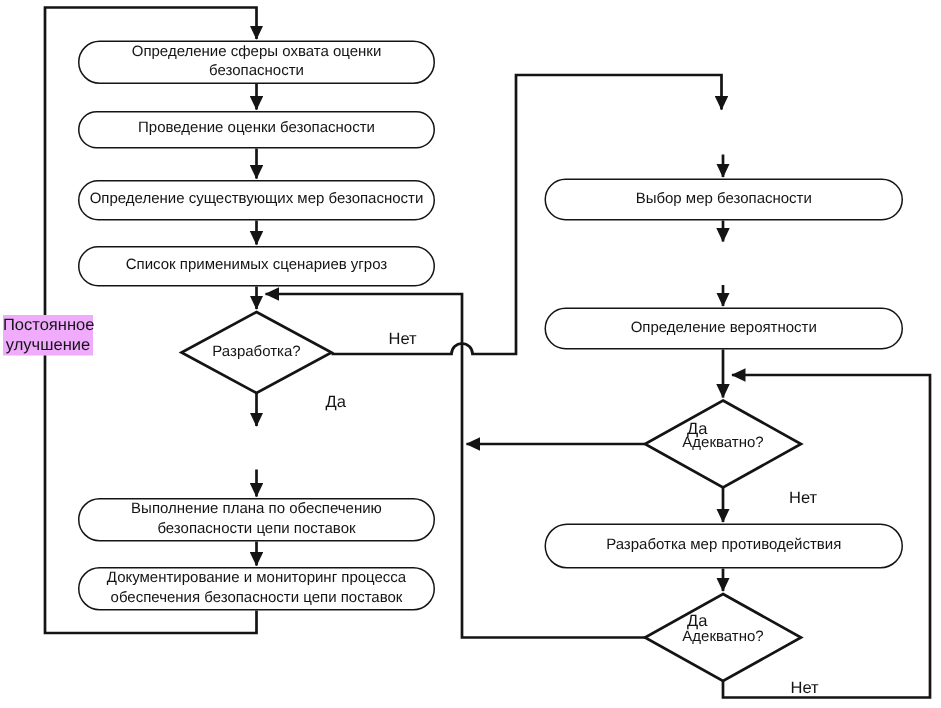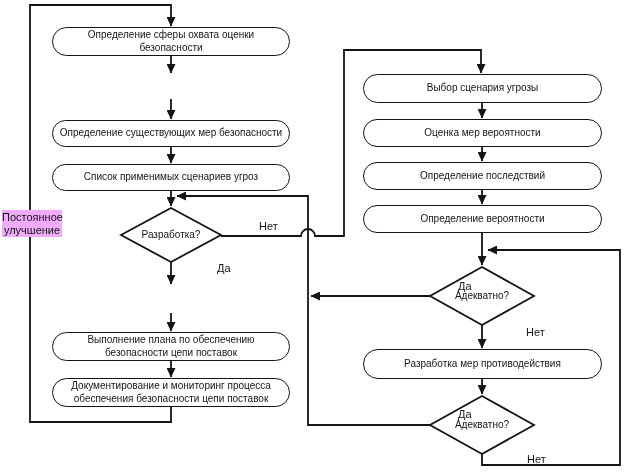--- a/index.html
+++ b/index.html
@@ -110,43 +110,40 @@
 
     <polygon points="171,208 221,235 171,262 121,235" fill="#ffffff" stroke="#141414" stroke-width="1.8"></polygon>
     <polygon points="482,267 534,296 482,325 430,296" fill="#ffffff" stroke="#141414" stroke-width="1.8"></polygon>
     <polygon points="482,396 534,425 482,454 430,425" fill="#ffffff" stroke="#141414" stroke-width="1.8"></polygon>
   </svg>
 
   <div class="node pill" style="left:52px;top:27px;width:238px;height:29px">
     <span class="lbl">Определение сферы охвата оценки
 безопасности</span>
   </div>
+  <div class="node pill" style="left:52px;top:74px;width:238px;height:25px">
+    <span class="lbl">Проведение оценки безопасности</span>
+  </div>
   <div class="node pill" style="left:52px;top:120px;width:238px;height:27px">
     <span class="lbl">Определение существующих мер безопасности</span>
   </div>
   <div class="node pill" style="left:52px;top:164px;width:238px;height:27px">
     <span class="lbl">Список применимых сценариев угроз</span>
   </div>
   <div class="node pill" style="left:52px;top:332px;width:238px;height:29px">
     <span class="lbl">Выполнение плана по обеспечению
 безопасности цепи поставок</span>
   </div>
   <div class="node pill" style="left:52px;top:378px;width:238px;height:29px">
     <span class="lbl">Документирование и мониторинг процесса
 обеспечения безопасности цепи поставок</span>
   </div>
 
-  <div class="node pill" style="left:363px;top:74px;width:239px;height:29px">
-    <span class="lbl">Выбор сценария угрозы</span>
-  </div>
   <div class="node pill" style="left:363px;top:119px;width:239px;height:28px">
-    <span class="lbl">Оценка мер вероятности</span>
-  </div>
-  <div class="node pill" style="left:363px;top:162px;width:239px;height:28px">
-    <span class="lbl">Определение последствий</span>
+    <span class="lbl">Выбор мер безопасности</span>
   </div>
   <div class="node pill" style="left:363px;top:205px;width:239px;height:28px">
     <span class="lbl">Определение вероятности</span>
   </div>
   <div class="node pill" style="left:363px;top:349px;width:239px;height:30px">
     <span class="lbl">Разработка мер противодействия</span>
   </div>
 
   <div class="node plain" style="left:121px;top:223px;width:100px;height:24px">
     <span class="lbl">Разработка?</span>

